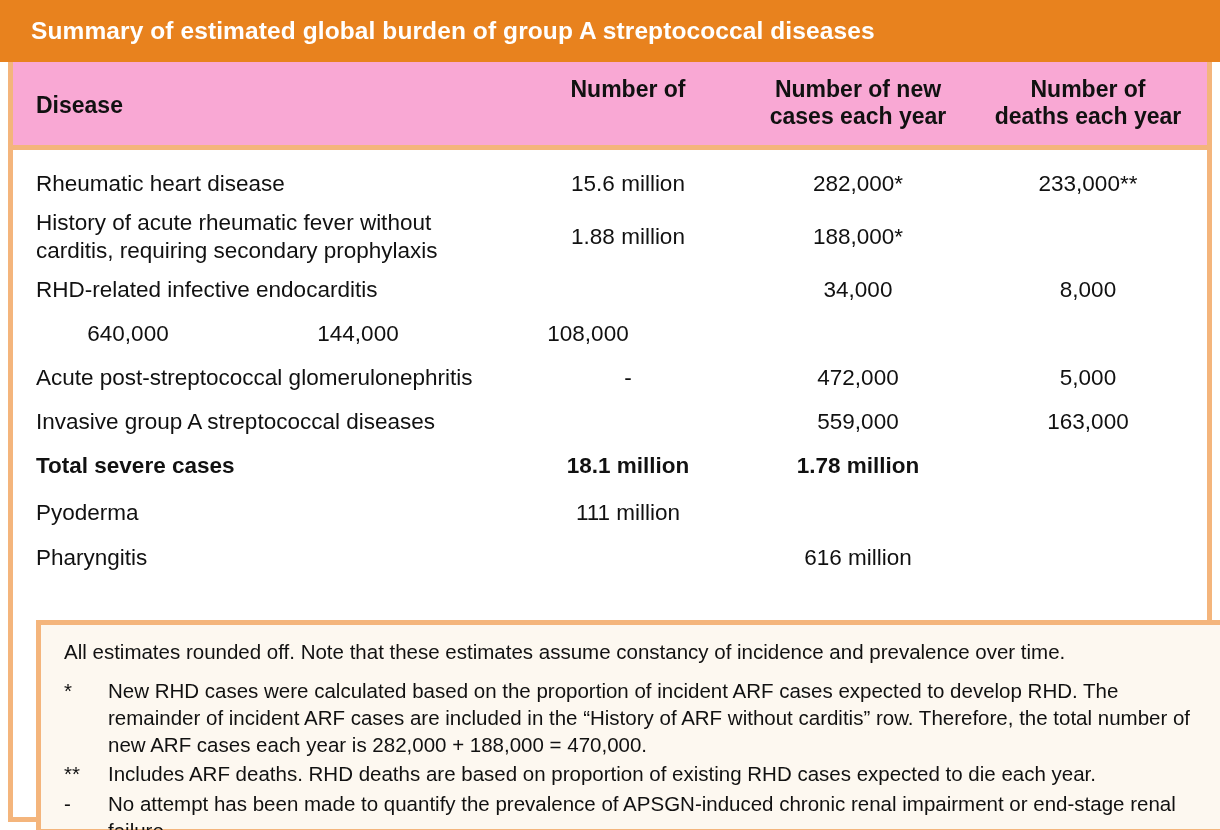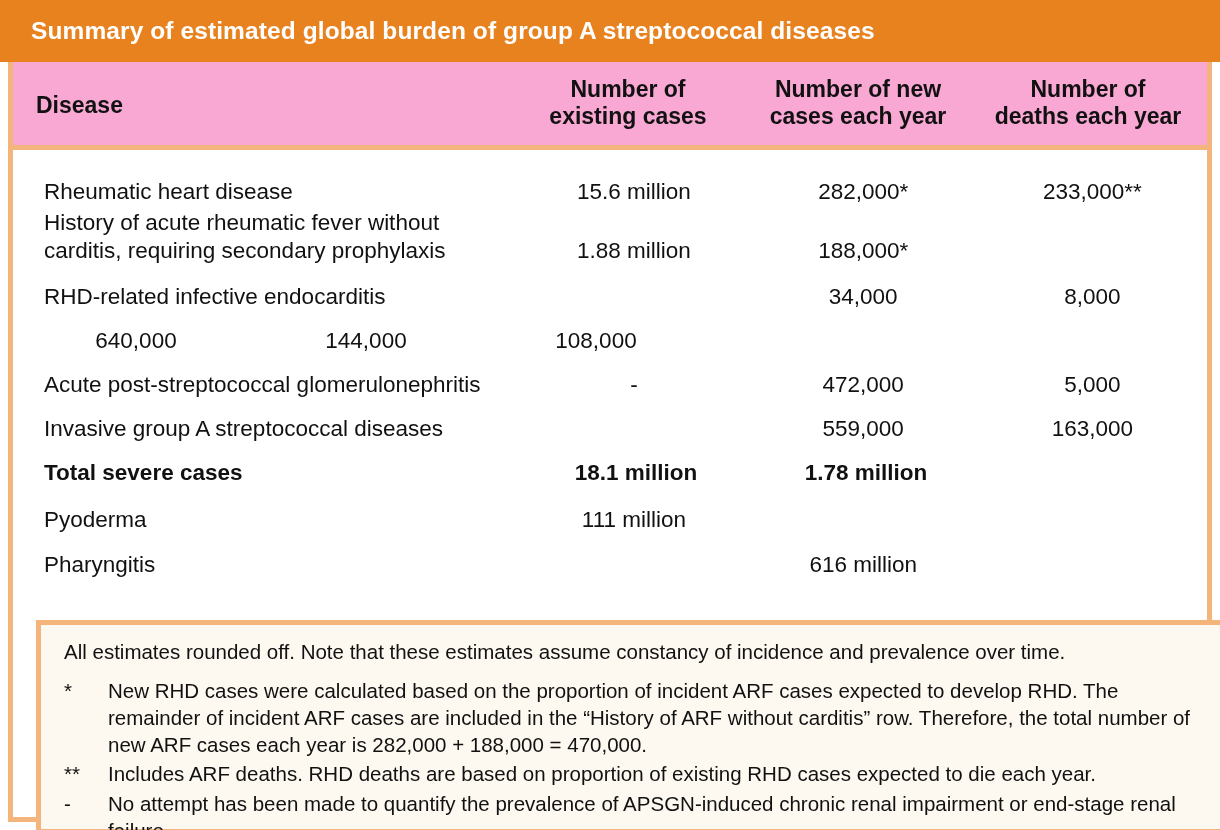--- a/index.html
+++ b/index.html
@@ -77,23 +77,22 @@
   .thead .c-disease { padding-top: 18px; }
   .thead .c-num { padding-top: 2px; }
 
   
   .tbody {
     background: #ffffff;
     padding-top: 13px;
   }
   .row {
     display: flex;
-    align-items: flex-end;
+    align-items: center;
     min-height: 43px;
-    margin-left: 8px;
   }
   .row .cell {
     font-size: 22.5px;
     color: #111111;
     line-height: 1.26;
     box-sizing: border-box;
   }
   .row .c-disease { padding-left: 23px; display: block; }
   .row .c-num { text-align: center; }
   .row.bold .cell { font-weight: bold; }
@@ -147,21 +146,20 @@
   <div class="title-bar">
     <span class="title-text">Summary of estimated global burden of group A streptococcal diseases</span>
   </div>
 
   <div class="frame">
 
     <div class="thead">
       <div class="cell c-disease">Disease</div>
       <div class="cell c-num">
         <div>Number of</div>
-        <div>existing cases</div>
       </div>
       <div class="cell c-num">
         <div>Number of new</div>
         <div>cases each year</div>
       </div>
       <div class="cell c-num">
         <div>Number of</div>
         <div>deaths each year</div>
       </div>
     </div>

